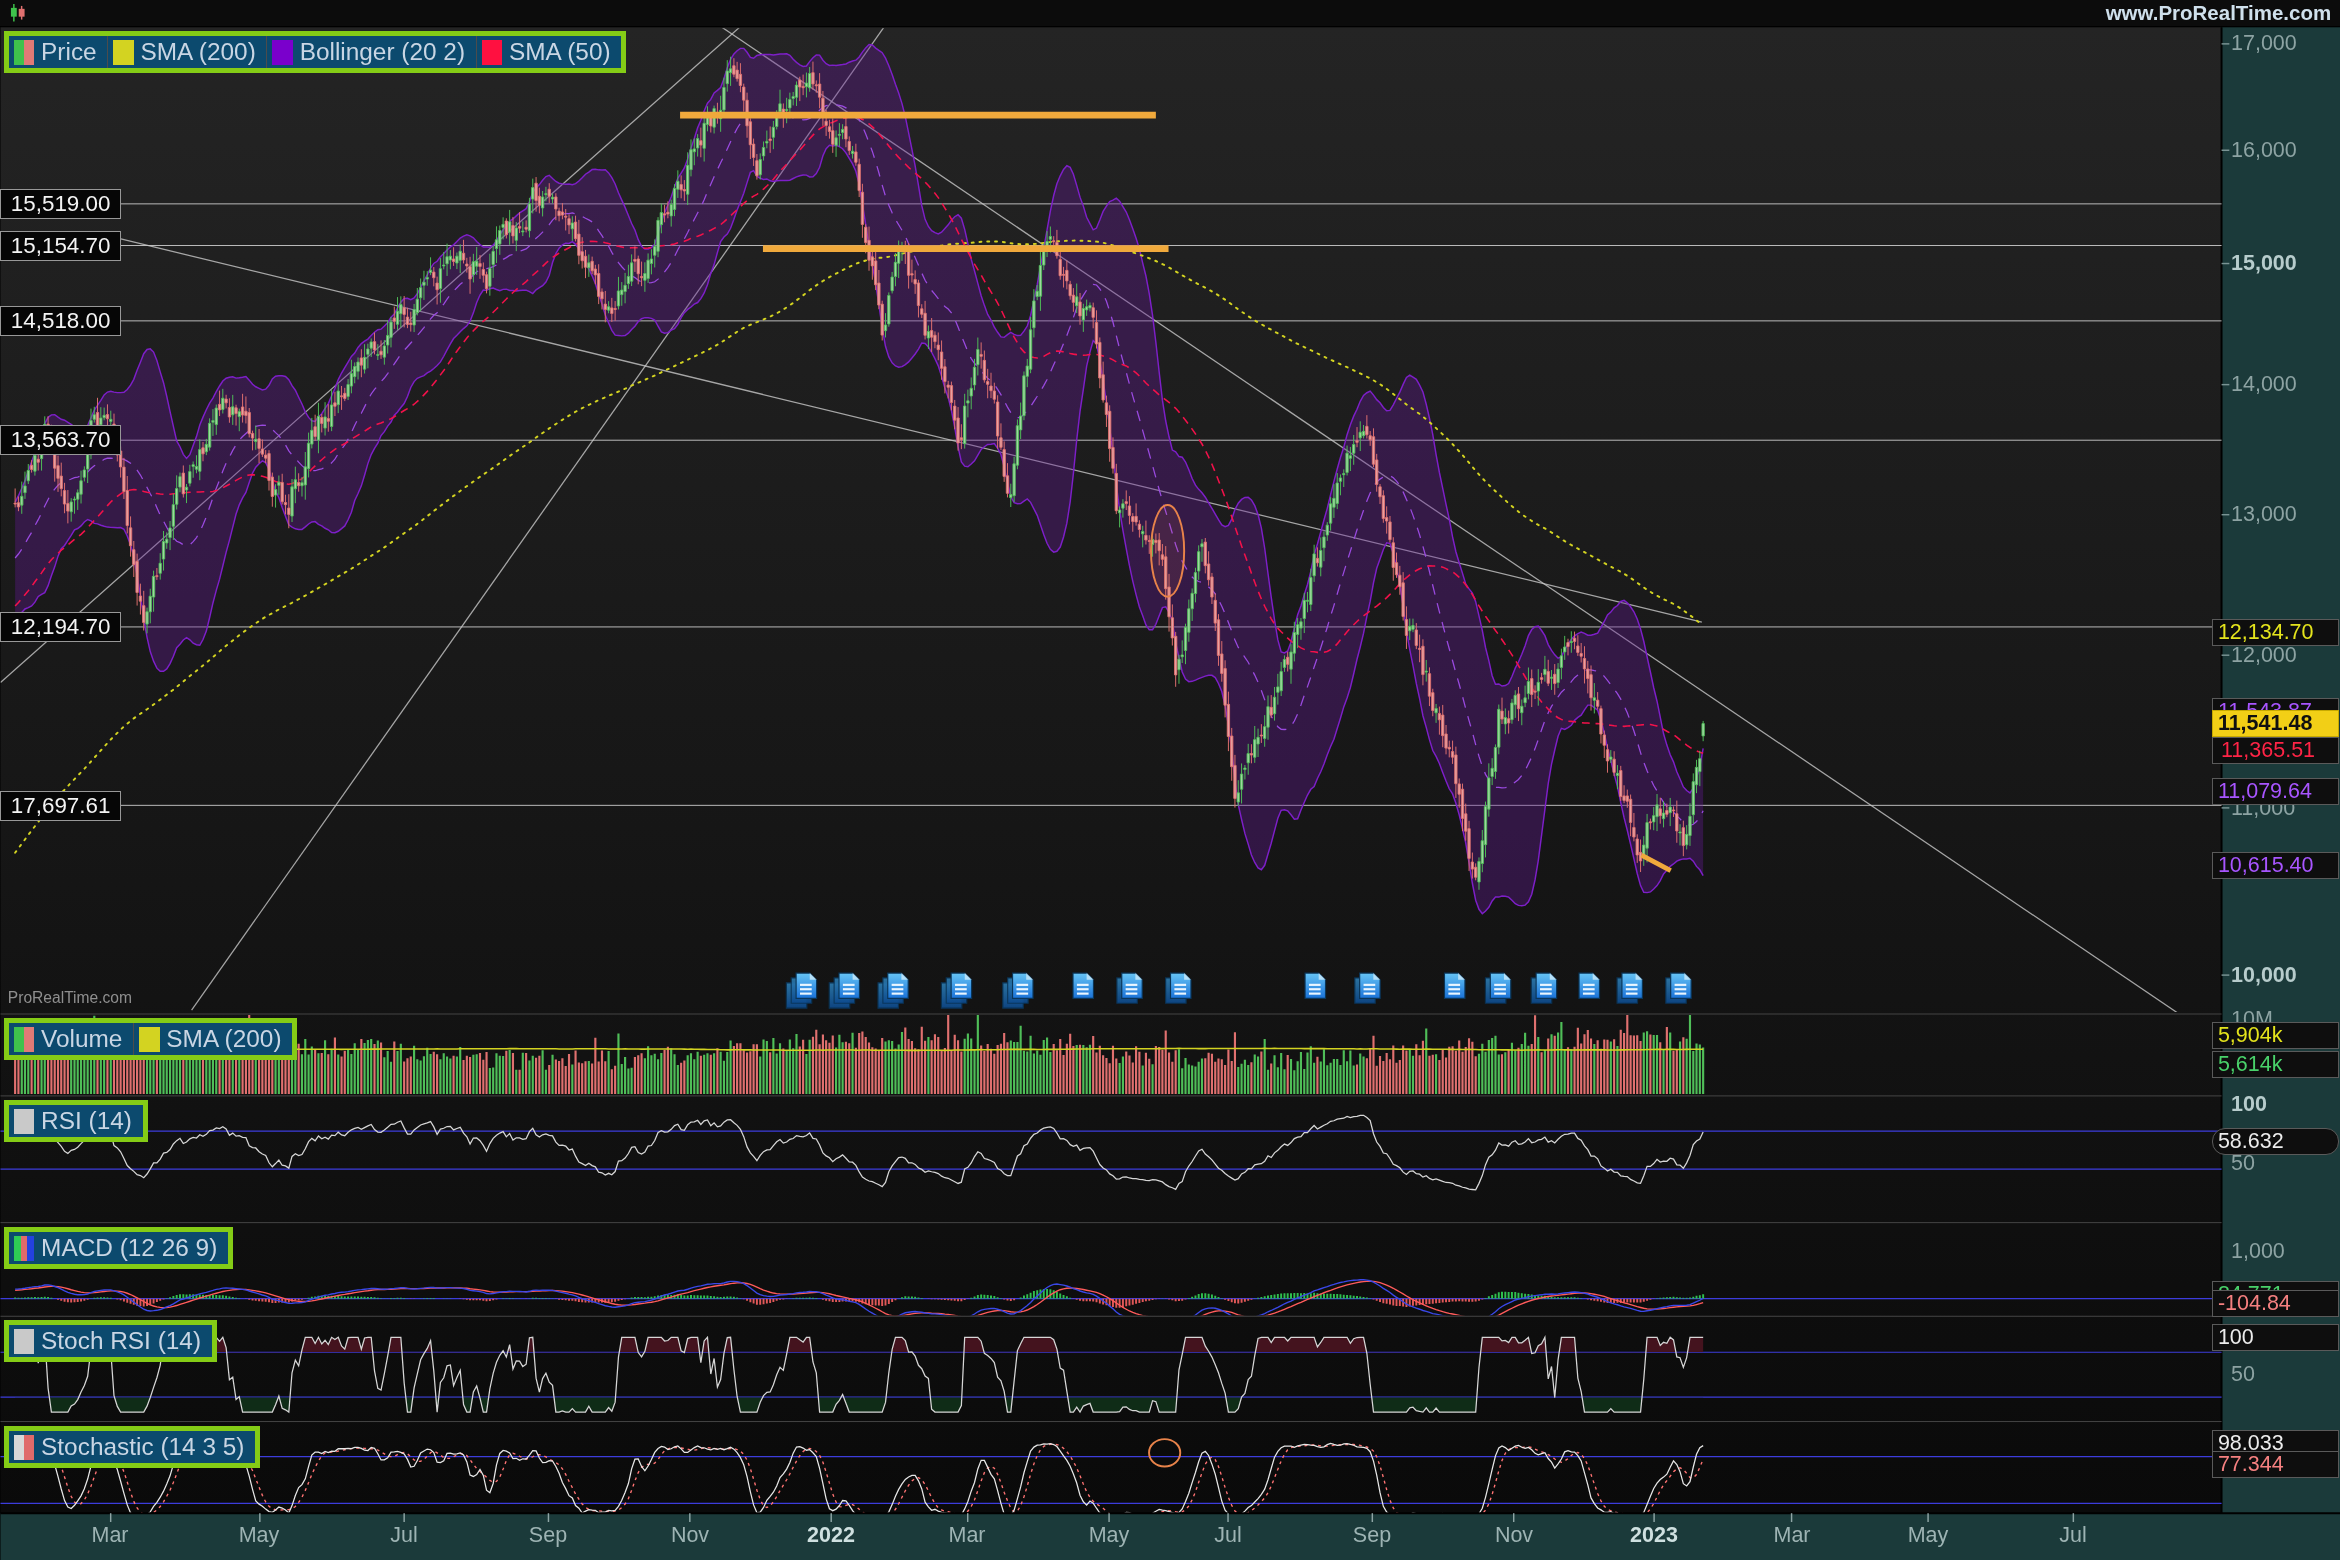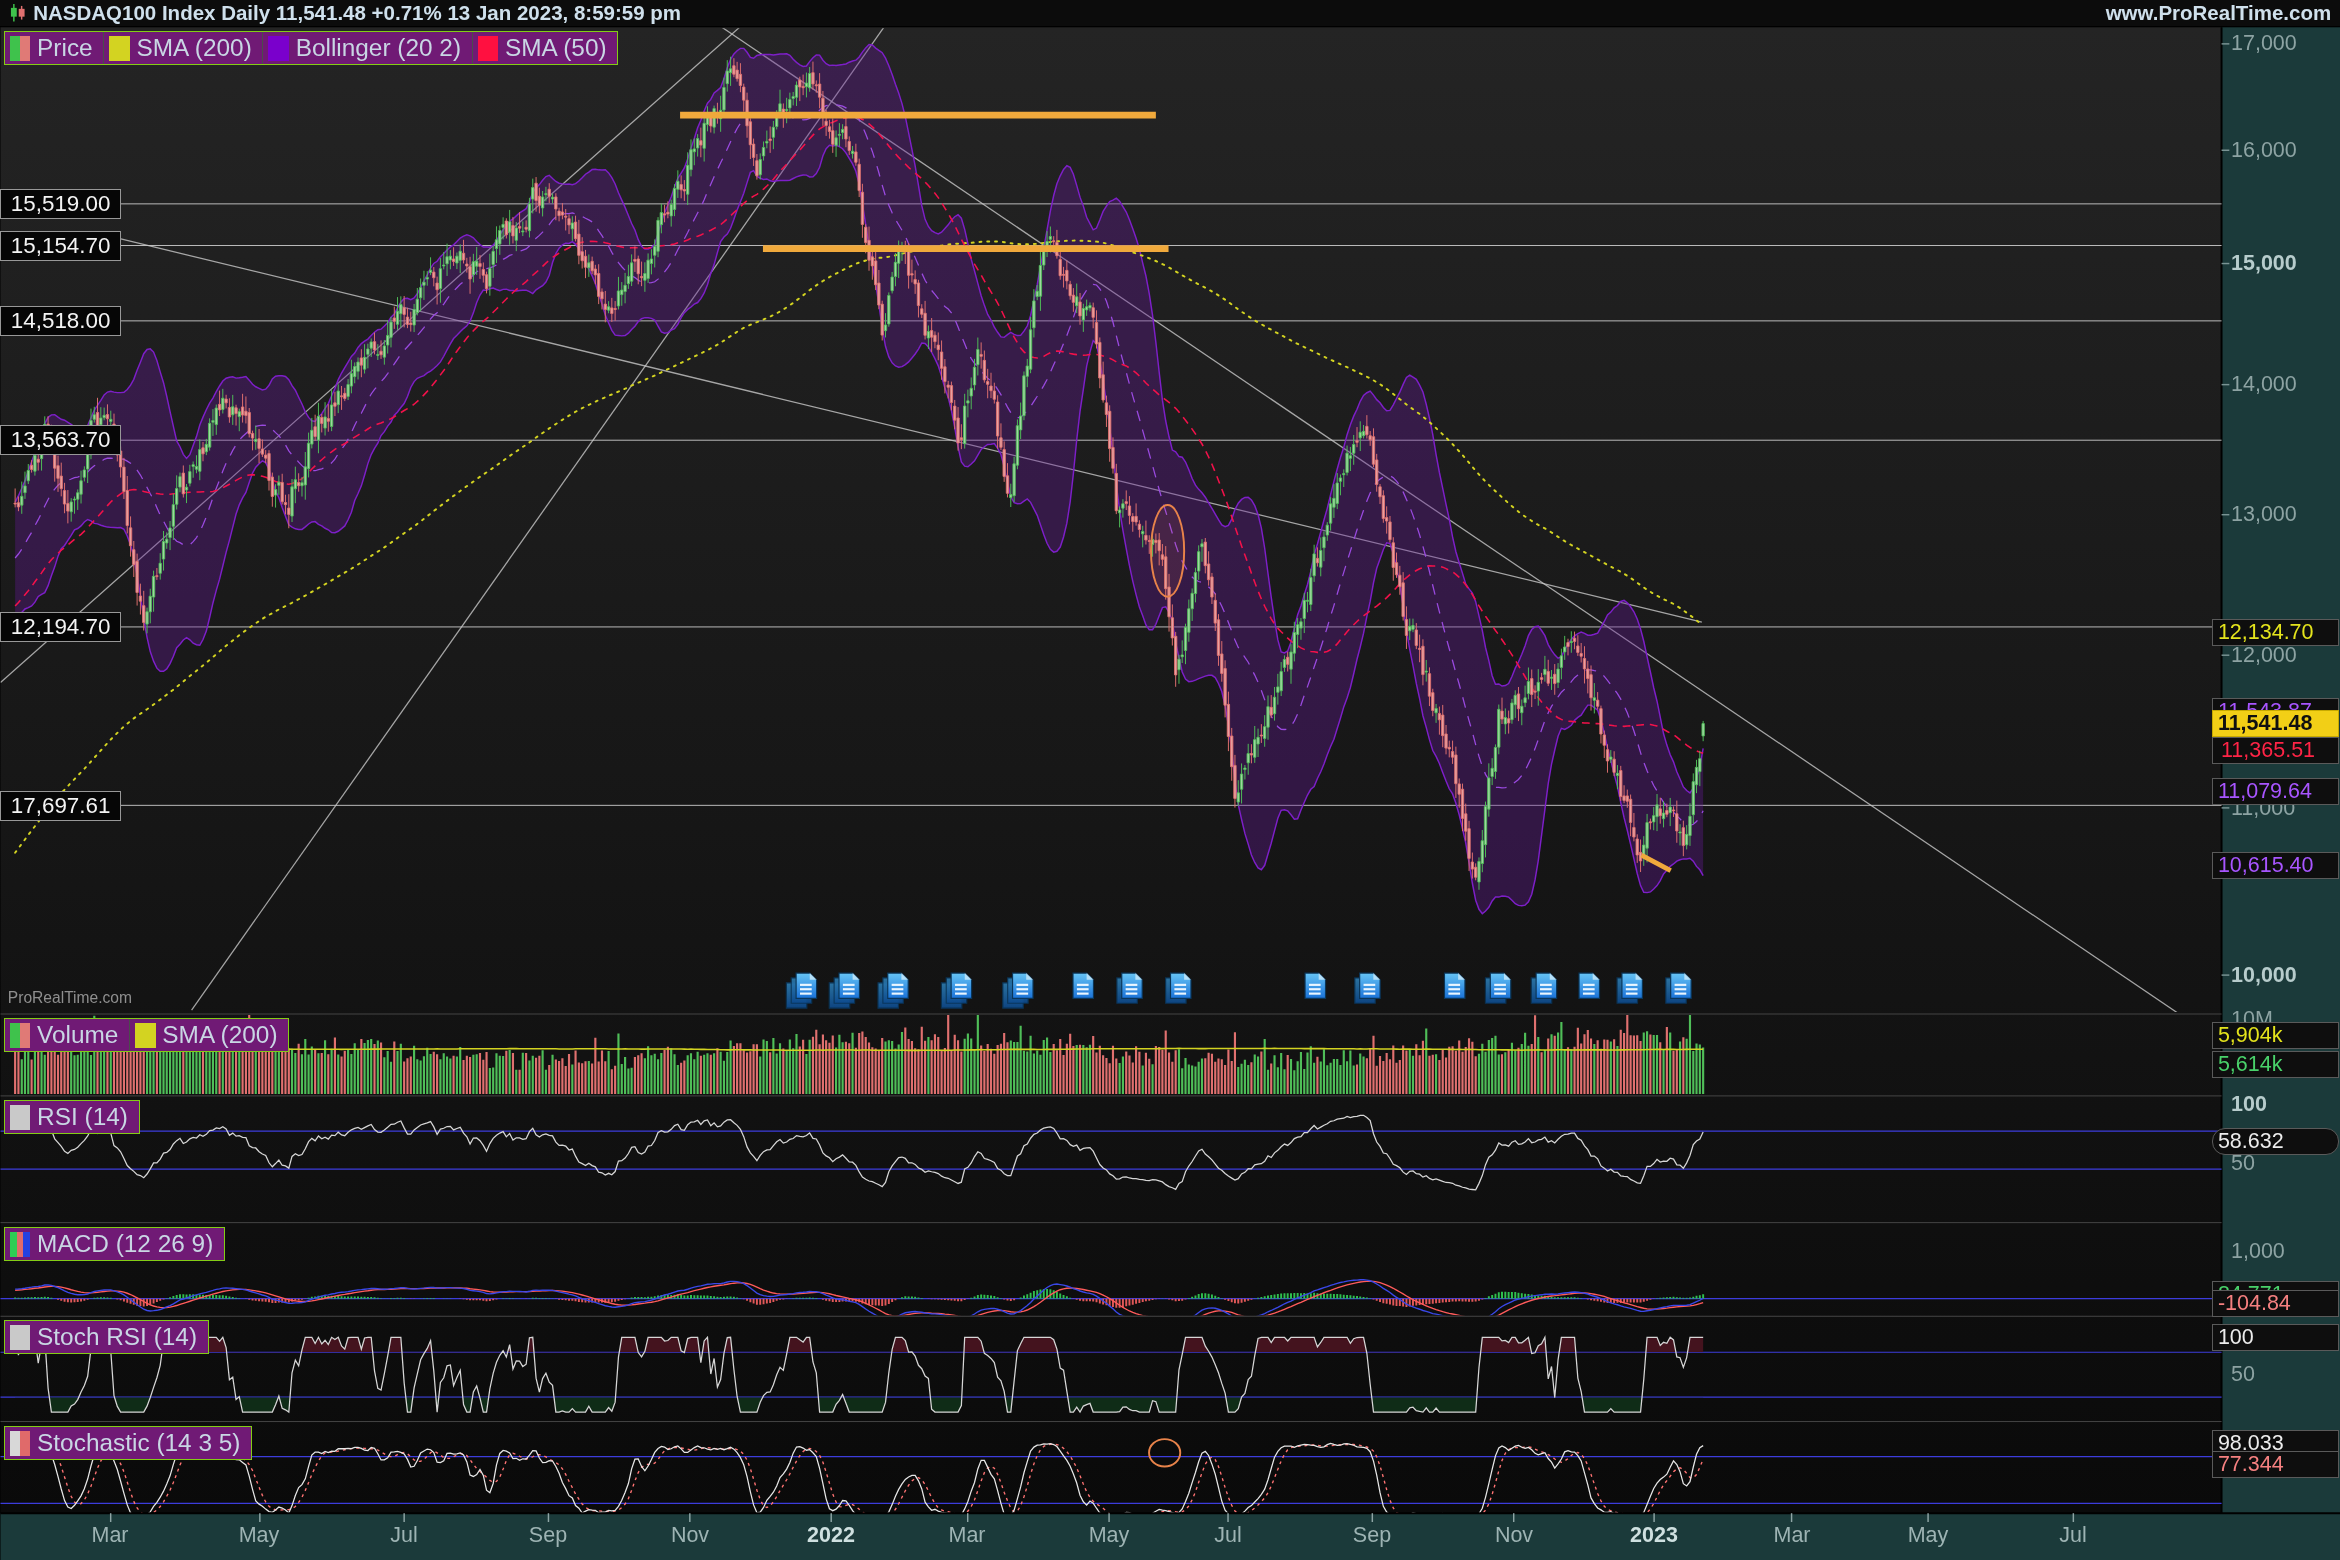--- a/index.html
+++ b/index.html
@@ -5,21 +5,21 @@
   html,body{margin:0;padding:0;background:#000;width:2341px;height:1560px;overflow:hidden;
     font-family:"Liberation Sans",sans-serif;position:relative}
   #app{position:absolute;inset:0;width:2341px;height:1560px}
   #chart{position:absolute;left:0;top:0;z-index:1}
   .titlebar{position:absolute;left:0;top:0;width:2341px;height:27px;background:#0c0c0c;
     border-bottom:1px solid #000;color:#cfe0ec;font-weight:bold;font-size:20.5px;display:flex;
     align-items:center;z-index:6;box-sizing:border-box}
   .titlebar .ticon{margin:0 5.9px 0 7.8px;display:flex;align-items:center}
   .titlebar .spacer{flex:1}
   .titlebar .site{margin-right:9.8px}
-  .legend{position:absolute;display:flex;z-index:4;background:#701a75;border:1px solid #84cc16}
+  .legend{position:absolute;display:flex;z-index:4;background:#0c4a6e;border:5px solid #84cc16}
   .li{display:flex;align-items:center;padding:2px 10.7px 2px 4.9px;border-right:1px solid #4c4c4c;
     font-size:24.4px;color:#c9d6e4;white-space:nowrap}
   .li:last-child{border-right:none}
   .sw{width:20.5px;height:25px;margin-right:6.8px;flex:none}
   .sw-price{background:linear-gradient(90deg,#3fc24c 0 50%,#e07a76 50% 100%)}
   .sw-sma200{background:#d3d321}
   .sw-boll{background:#7a00cc}
   .sw-sma50{background:#ff1040}
   .sw-rsi{background:#c9c9c9}
   .sw-macd{background:linear-gradient(90deg,#2ecc54 0 34%,#e06a6a 34% 67%,#2441e0 67% 100%)}
@@ -360,21 +360,20 @@
 
   <div class="titlebar">
     <span class="ticon">
       <svg width="19.5" height="19.5" viewBox="0 0 20 20">
         <line x1="6" y1="1" x2="6" y2="19" stroke="#3fc24c" stroke-width="1.5"></line>
         <rect x="3" y="5" width="6" height="9" fill="#3fc24c"></rect>
         <line x1="14" y1="3" x2="14" y2="17" stroke="#e0706f" stroke-width="1.5"></line>
         <rect x="11" y="6" width="6" height="8" fill="#e0706f"></rect>
       </svg>
     </span>
-    <span>NASDAQ100 Index Daily 11,541.48 +0.71% 13 Jan 2023, 8:59:59 pm</span>
     <span class="spacer"></span>
     <span class="site">www.ProRealTime.com</span>
   </div>
 
   <div class="legend" style="left:3.9px;top:31px">
     <div class="li">
       <span class="sw sw-price"></span>
       <span>Price</span>
     </div>
     <div class="li">

